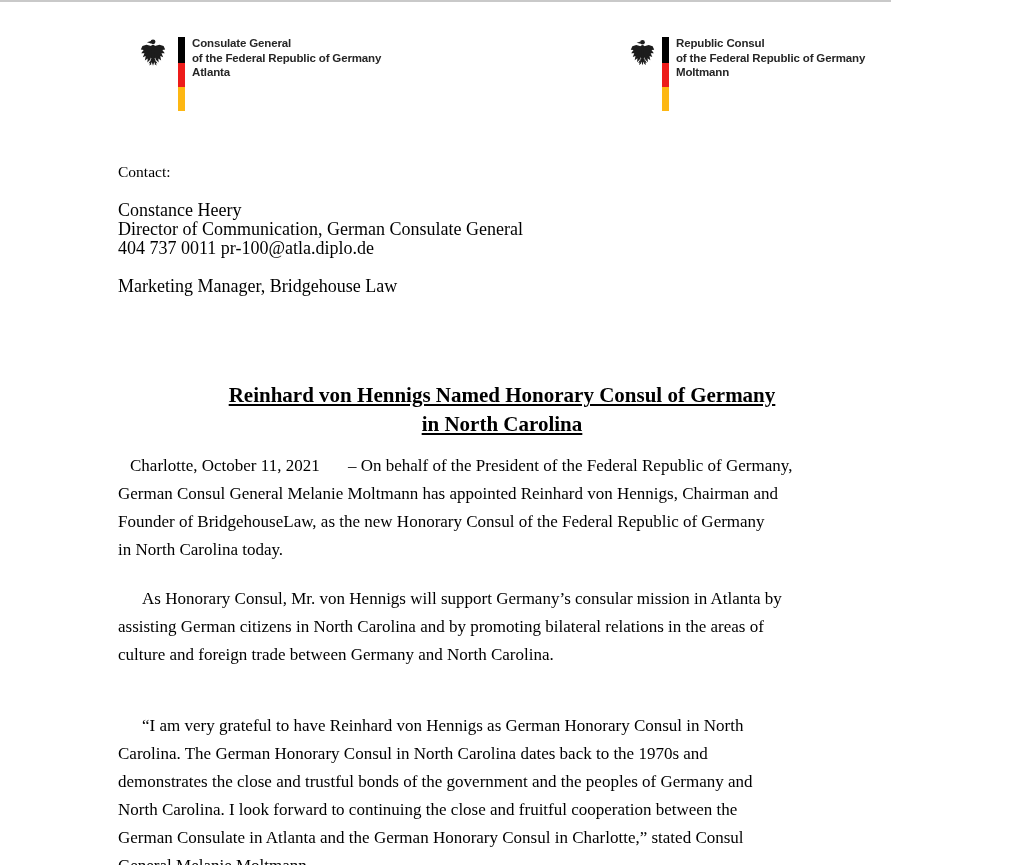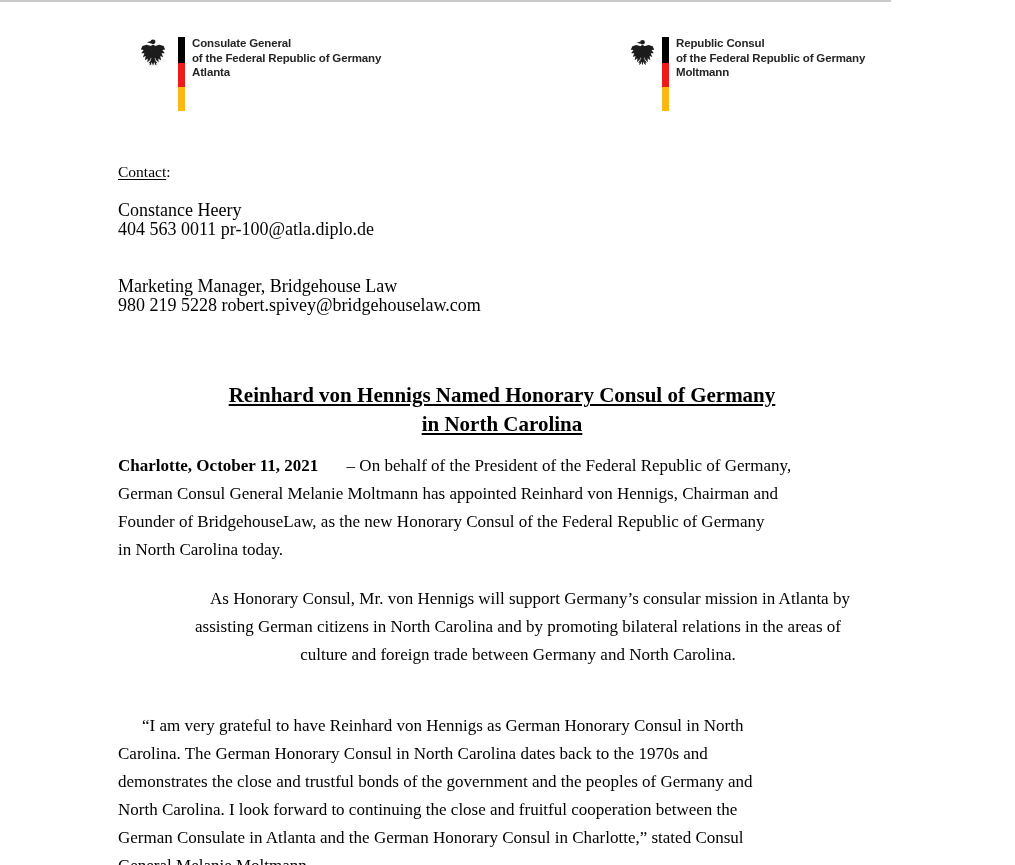--- a/index.html
+++ b/index.html
@@ -47,21 +47,21 @@
     white-space: nowrap;
   }
   .logo-left  .logo-text { left: 52px; }
   .logo-right .logo-text { left: 46px; }
 
   
   .contact-heading {
     position: absolute; left: 118px; top: 162px;
     font-size: 15.5px; line-height: 19px;
   }
-  .contact-heading .u { text-decoration: underline; text-underline-offset: 2px; }
+  .contact-heading .u { text-underline-offset: 2px; }
   .contact-entry {
     position: absolute; left: 118px;
     font-size: 18px; line-height: 19px;
   }
   .entry-0 { top: 201px; }
   .entry-1 { top: 277px; }
 
   
   .title {
     position: absolute; left: 112px; top: 381px;
@@ -74,23 +74,23 @@
     text-decoration: underline;
   }
   .para {
     position: absolute; left: 118px;
     width: 800px;
     font-size: 17px;
     line-height: 28px;
     font-weight: 400;
   }
   .para .lines { white-space: pre-line; margin-left: 24px; }
-  .para strong { font-weight: 700; }
+  .para strong { font-weight: 400; margin-left: 12px; }
   .para-0 { top: 452px; }
-  .para-1 { top: 585px; text-align: center; }
+  .para-1 { top: 585px; }
   .para-2 { top: 712px; }
 </style>
 </head>
 <body>
 
 <div class="page">
   <div class="top-border" style="background: rgb(201, 201, 201);"></div>
 
   <div class="logo logo-left">
     <svg class="eagle" viewBox="0 0 64 72" xmlns="http://www.w3.org/2000/svg">
@@ -141,26 +141,26 @@
       <div>Moltmann</div>
     </div>
   </div>
 
   <div class="contact-heading">
     <span class="u">Contact</span><span>:</span>
   </div>
 
   <div class="contact-entry entry-0">
     <div>Constance Heery</div>
-    <div>404 563 0011 pr-100@atla.diplo.de</div>
+    <div>Director of Communication, German Consulate General</div>
+    <div>404 737 0011 pr-100@atla.diplo.de</div>
   </div>
 
   <div class="contact-entry entry-1">
     <div>Marketing Manager, Bridgehouse Law</div>
-    <div>980 219 5228 robert.spivey@bridgehouselaw.com</div>
   </div>
 
   <h1 class="title">Reinhard von Hennigs Named Honorary Consul of Germany
 in North Carolina</h1>
 
   <p class="para para-0"><strong>Charlotte, October 11, 2021</strong><span class="lines"> – On behalf of the President of the Federal Republic of Germany,
 German Consul General Melanie Moltmann has appointed Reinhard von Hennigs, Chairman and
 Founder of BridgehouseLaw, as the new Honorary Consul of the Federal Republic of Germany
 in North Carolina today.</span></p>
 

